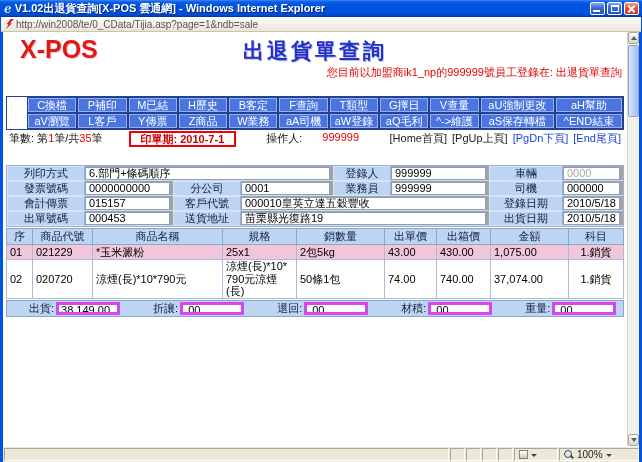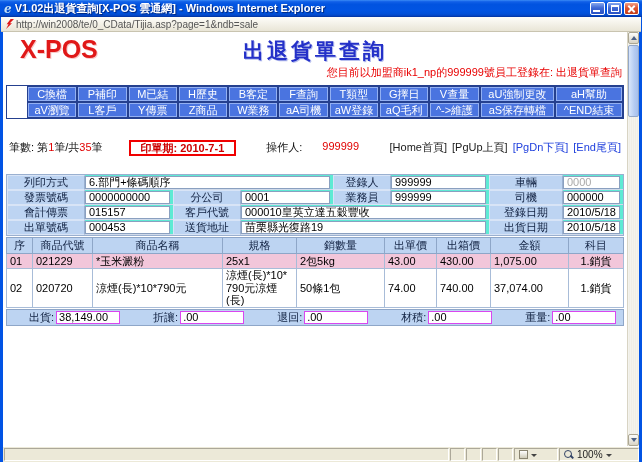--- a/index.html
+++ b/index.html
@@ -45,46 +45,46 @@
   .vthumb { height:72px; margin:1px 0; background:linear-gradient(90deg,#d8e6fb,#b4cbf2 60%,#a6bfec); border:1px solid #93a7c8; border-radius:2px; cursor:grab; }
   .vtrack { flex:1; }
 
   
   .page-header { position:relative; height:31px; margin-top:2px; flex:none; }
   .xpos-logo { position:absolute; left:8px; top:1px; font-size:25px; font-weight:900; color:#e01818;
     letter-spacing:0px; text-shadow:1px 1px 0 #f8c8c8;margin-left:9px; }
   .page-title { position:absolute; left:0; right:0; top:3px; text-align:center; font-size:21px; font-weight:bold;
     color:#2430c8; letter-spacing:3px; text-shadow:1px 1px 0 #b8c0ee; }
 
-  .login-line { flex:none; text-align:right; font-size:11px; color:#e80000; padding:0 5px 5px 0; white-space:nowrap; }
+  .login-line { flex:none; text-align:right; font-size:11px; color:#e80000; padding:0 5px 16px 0; white-space:nowrap; }
 
   
   .toolbar { flex:none; margin:0 3px; border:1px solid #25408f; }
   .tb-row { display:grid; grid-template-columns:repeat(9,1fr) 1.5fr 1.35fr;padding-left:20px; }
   .tbtn { height:16px; background:#4a74e0; color:#fff; font-size:11px; line-height:13px; text-align:center;
     border:1px solid #25408f; box-shadow:inset 0 0 0 1px #93b0f2; padding:0; font-family:inherit;
     white-space:nowrap; overflow:hidden; cursor:pointer; }
 
   
-  .statusline { flex:none; display:flex; align-items:center; height:17px; font-size:11px; padding:0 6px; color:#111;margin-top:20px; }
+  .statusline { flex:none; display:flex; align-items:center; height:17px; font-size:11px; padding:0 6px; color:#111; }
   .red-num { color:#e00000; }
   .print-box { border:2px solid #f00000; color:#cc0000; padding:0 10px; height:16px; line-height:12px;
     display:flex; align-items:center; gap:3px; margin-left:26px; font-weight:bold; }
   .sl-op { margin-left:30px; display:flex; gap:20px; }
   .sl-nav { margin-left:auto; display:flex; gap:5px; white-space:nowrap; }
   .nav-dim  { color:#1a1a1a; cursor:pointer; }
   .nav-link { color:#2040dd; cursor:pointer; }
 
   
   .formgrid { flex:none; margin:18px 3px 0; display:grid; font-size:11px;
     grid-template-columns:78px 88px 68px 92px 58px 98px 74px 1fr;
     grid-auto-rows:15px; border:1px solid #9ab0d0; background:#eef3fb; }
   .flabel { background:#bdd4f2; color:#102040; display:flex; align-items:center; justify-content:center;
     border:1px solid #d8e4f6; border-right-color:#9ab0d0; white-space:nowrap; overflow:hidden; }
-  .fvcell { background:#5eead4; border-bottom:1px solid #d0daea; padding:0; }
+  .fvcell { background:#a3a3a3; border-bottom:1px solid #d0daea; padding:0; }
   .fvalue { background:#fff; border:1px solid #8aa0c0; margin:1px 3px 0 0; height:13px; line-height:11px;
     padding:0 3px; overflow:hidden; white-space:nowrap; color:#000; }
   .fvalue.dim { color:#aaa; }
   .span3 { grid-column:span 3; }
 
   
   table.items { flex:none; margin:1px 3px 0; border-collapse:collapse; width:calc(100% - 6px);
     font-size:11px; table-layout:fixed; }
   table.items th { background:#bdd4f2; color:#102040; font-weight:normal; border:1px solid #8ea6c8;
     height:14px; padding:0 2px; overflow:hidden; white-space:nowrap; }
@@ -94,21 +94,21 @@
   td.num { text-align:left; }
   td.ctr { text-align:center; }
   td.wrap { word-break:break-all; white-space:normal; }
   table.items tbody tr { height:15px; }
 
   
   .summary { flex:none; margin:1px 3px 8px; height:17px; background:#bdd4f2; border:1px solid #8ea6c8;
     display:flex; align-items:center; font-size:11px; padding-left:22px; color:#102040; }
   .s-pair { display:flex; align-items:center; margin-right:33px; }
   .s-label { margin-right:2px; white-space:nowrap; }
-  .s-val { background:#fff; border:1px solid #d946ef; width:64px; height:13px; line-height:11px;
+  .s-val { background:#fff; border:3px solid #d946ef; width:64px; height:13px; line-height:11px;
     padding:0 2px; overflow:hidden; color:#000; }
 
   .page-filler { flex:1; background:#fff; }
 
   
   .statusbar { height:16px; margin:0 3px; background:#ece9d8; display:flex; align-items:stretch;
     font-size:10px; color:#222; border-top:1px solid #fff; flex:none; }
   .sb-panel { border:1px solid; border-color:#aca899 #fff #fff #aca899; margin:1px 0 1px 1px;
     display:flex; align-items:center; padding:0 4px; gap:3px; white-space:nowrap; }
   .sb-main { flex:1; }

